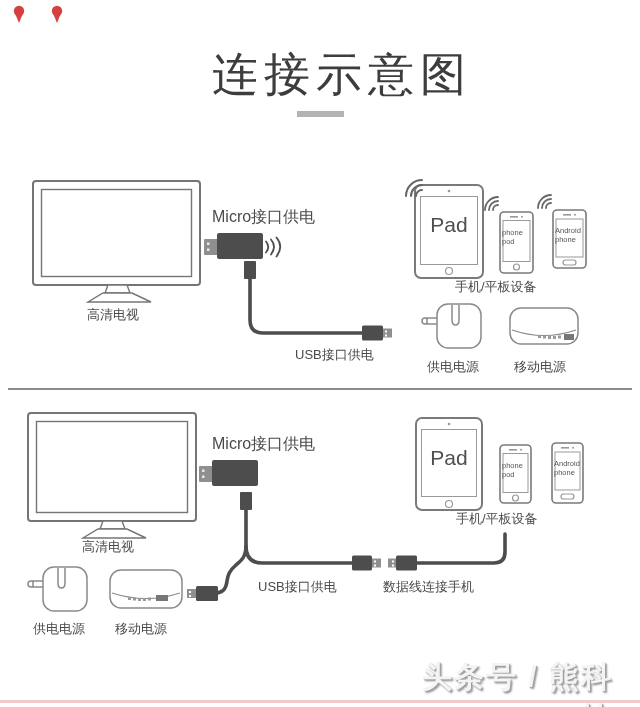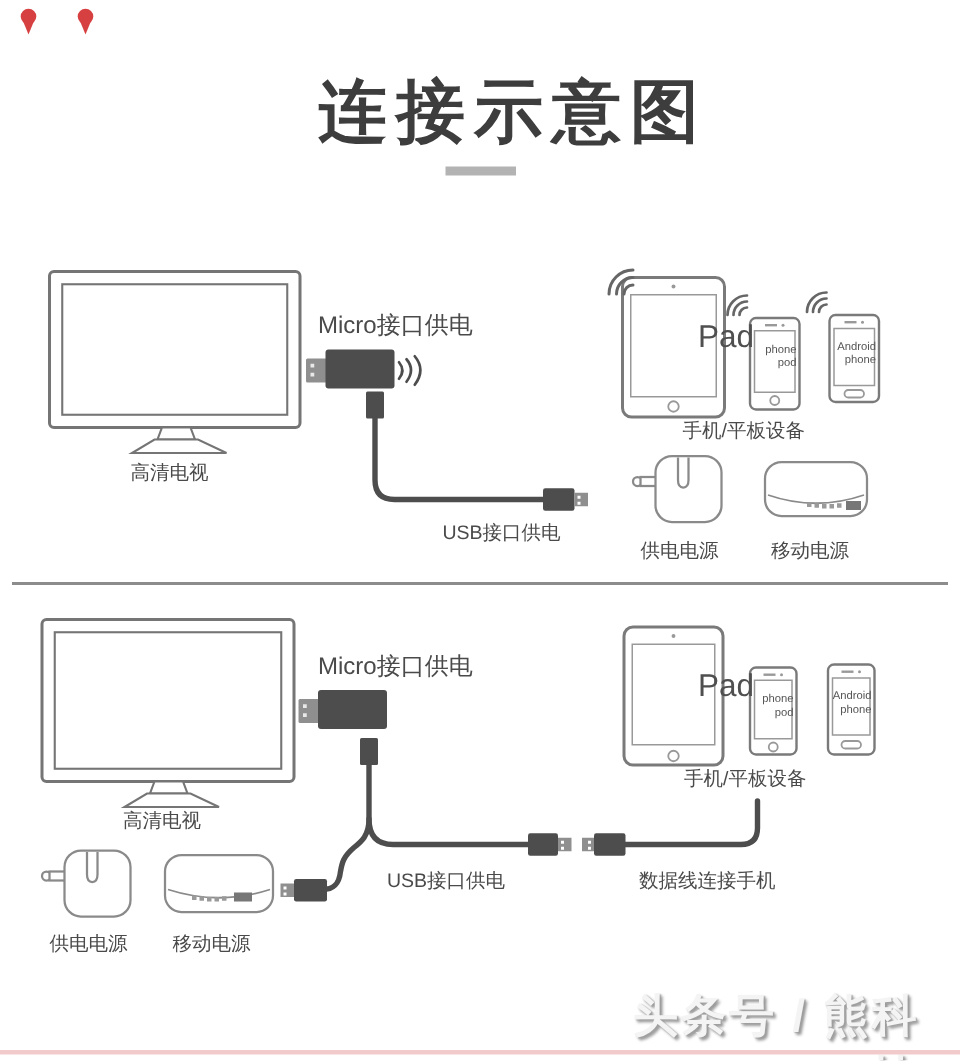--- a/index.html
+++ b/index.html
@@ -1,23 +1,23 @@
 <!DOCTYPE html>
 <html><head>
 <meta charset="utf-8">
 <style>
   html,body{margin:0;padding:0;background:#fff;}
   .page{position:relative;width:640px;height:707px;background:#ffffff;overflow:hidden;
         font-family:"Liberation Sans","DejaVu Sans",sans-serif;}
   .lbl{position:absolute;color:#4a4a4a;font-size:13px;white-space:nowrap;}
   .title{position:absolute;left:0;right:0;top:44px;text-align:center;font-size:46px;
-         font-weight:bold;color:#3d3d3d;letter-spacing:6px;padding-left:44px;}
+         font-weight:normal;color:#3d3d3d;letter-spacing:6px;padding-left:44px;}
   .title-bar{position:absolute;left:297px;top:111px;width:47px;height:6px;background:#b3b3b3;}
-  .pad-txt{position:absolute;text-align:center;font-size:21px;color:#4f4f4f;margin-left:35px;}
-  .tiny{position:absolute;text-align:right;font-size:7.5px;line-height:9px;color:#555;}
+  .pad-txt{position:absolute;text-align:center;font-size:21px;color:#4f4f4f;}
+  .tiny{position:absolute;text-align:left;font-size:7.5px;line-height:9px;color:#555;}
   .watermark{position:absolute;left:393px;top:657px;width:220px;text-align:right;
              font-size:30px;font-weight:bold;letter-spacing:2px;color:#f4f4f4;
              text-shadow:2px 2px 2px #9c9c9c, 1px 1px 1px #a8a8a8;}
   svg{position:absolute;left:0;top:0;}
   .bottom-line{position:absolute;left:0;top:700px;width:640px;height:3px;background:#eec2c2;opacity:.85;}
 </style>
 </head>
 <body>
 
 <div class="page">
@@ -214,21 +214,21 @@
   <div class="lbl" style="left:455px;top:278px;">手机/平板设备</div>
   <div class="pad-txt" style="left:415px;top:213px;width:68px;">Pad</div>
   <div class="tiny" style="left:502px;top:228px;width:29px;">phone</div>
   <div class="tiny" style="left:502px;top:237px;width:29px;">pod</div>
   <div class="tiny" style="left:555px;top:226px;width:29px;">Android</div>
   <div class="tiny" style="left:555px;top:235px;width:29px;">phone</div>
 
   <div class="lbl" style="left:212px;top:434px;font-size:16px;">Micro接口供电</div>
   <div class="lbl" style="left:82px;top:538px;">高清电视</div>
   <div class="lbl" style="left:258px;top:578px;">USB接口供电</div>
-  <div class="lbl" style="left:426px;top:578px;">数据线连接手机</div>
+  <div class="lbl" style="left:383px;top:578px;">数据线连接手机</div>
   <div class="lbl" style="left:33px;top:620px;">供电电源</div>
   <div class="lbl" style="left:115px;top:620px;">移动电源</div>
   <div class="lbl" style="left:456px;top:510px;">手机/平板设备</div>
   <div class="pad-txt" style="left:416px;top:446px;width:66px;">Pad</div>
   <div class="tiny" style="left:502px;top:461px;width:27px;">phone</div>
   <div class="tiny" style="left:502px;top:470px;width:27px;">pod</div>
   <div class="tiny" style="left:554px;top:459px;width:27px;">Android</div>
   <div class="tiny" style="left:554px;top:468px;width:27px;">phone</div>
 
   <div class="watermark">头条号 / 熊科技</div>

